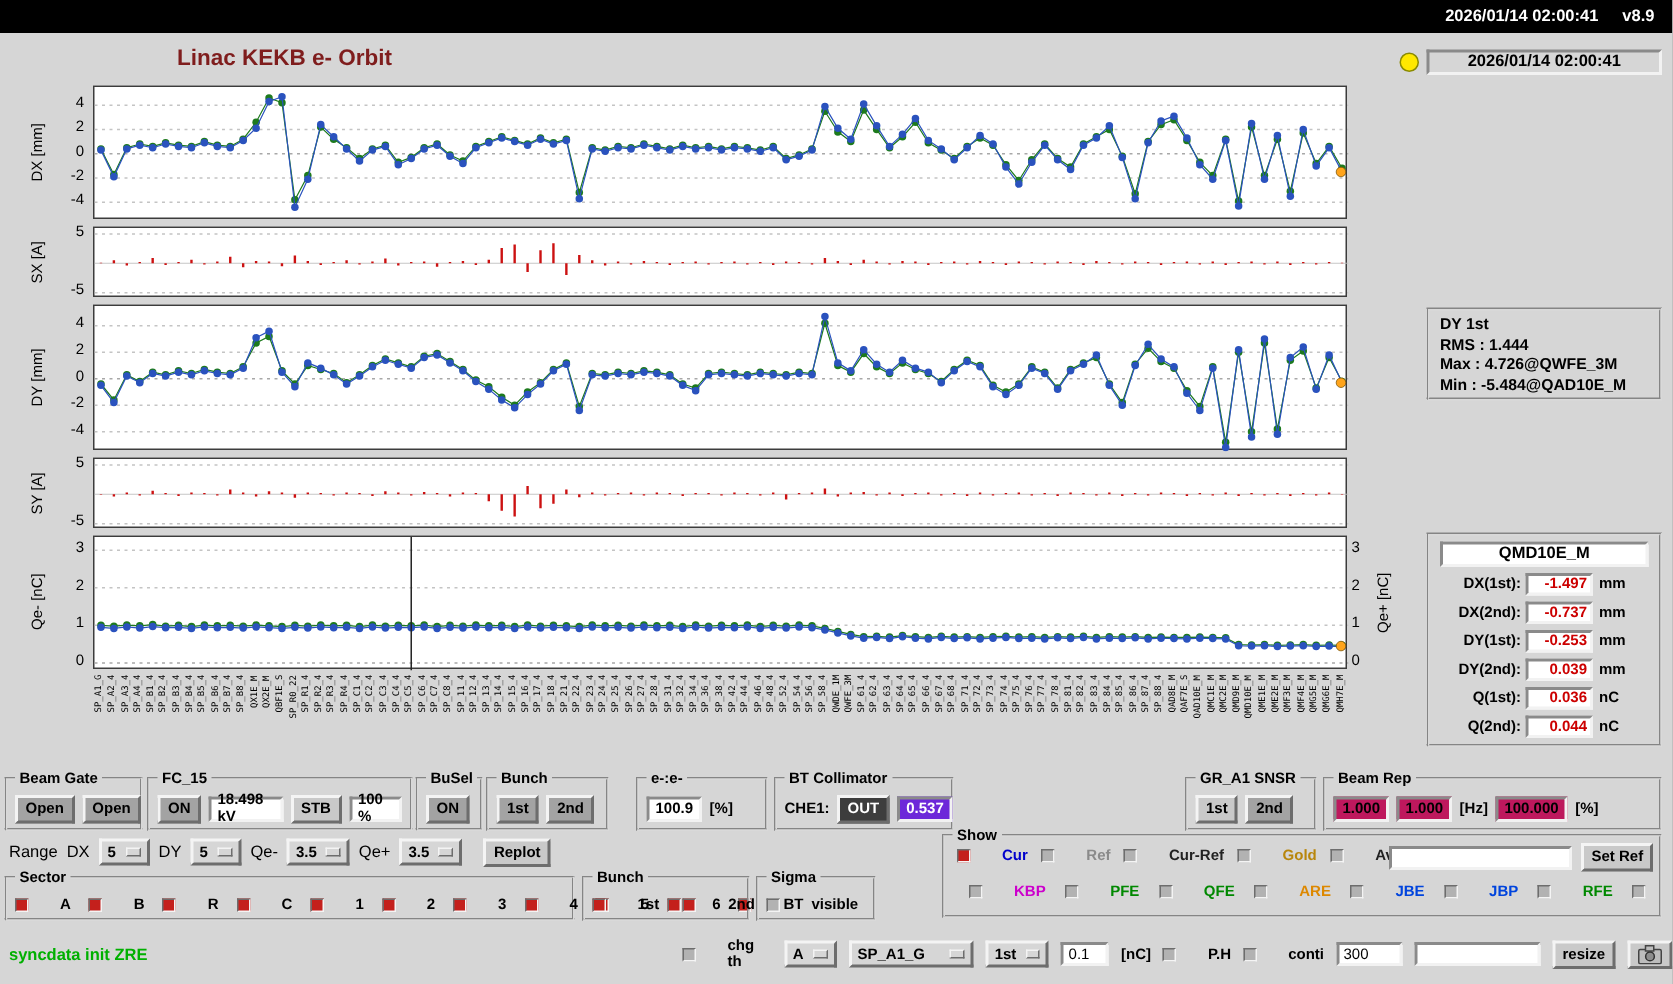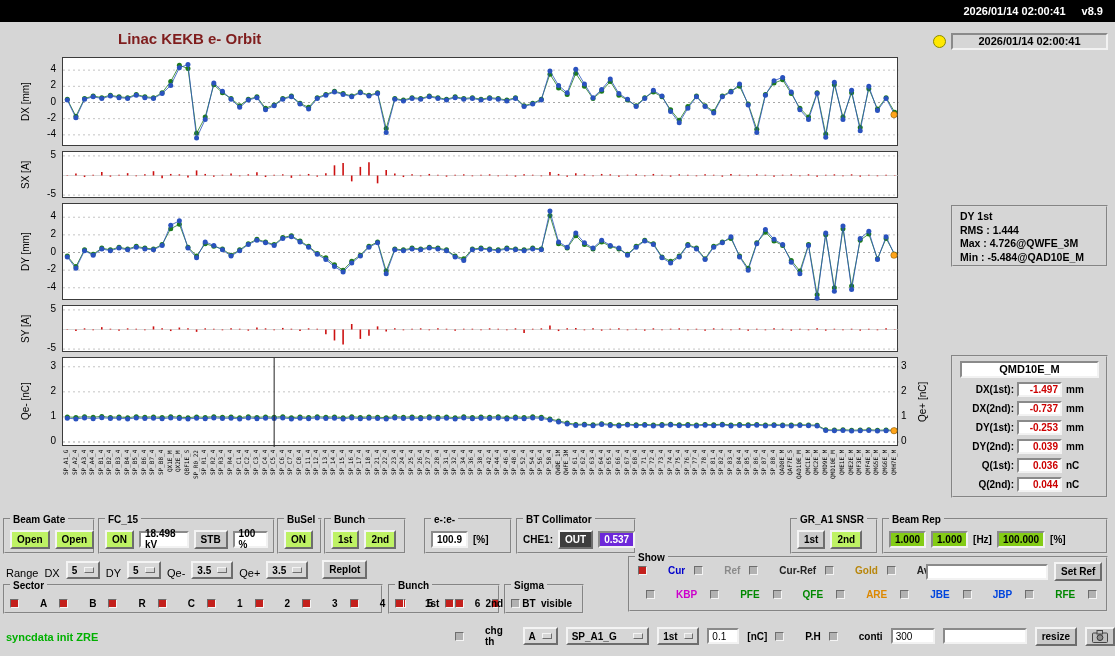--- a/index.html
+++ b/index.html
@@ -17,34 +17,34 @@
 .statbox{position:absolute;left:951px;width:157px;height:62px;border:2px groove #d9d9d9;padding:3px 0 0 7px;font:bold 10.5px/13.5px "Liberation Sans",sans-serif}
 .monbox{position:absolute;left:951px;top:355px;width:157px;height:143px;border:2px groove #d9d9d9}
 .monhead{margin:4px 7px 3px;height:17px;background:#fff;border:2px solid;border-color:#8a8a8a #f2f2f2 #f2f2f2 #8a8a8a;text-align:center;font:bold 11px/13px "Liberation Sans",sans-serif}
 .mrow{display:flex;align-items:center;margin:4px 5px 0}
 .mlab{width:56px;text-align:right;font:bold 10px "Liberation Sans",sans-serif}
 .mval{width:45px;height:15px;margin-left:3px;background:#fff;border:2px solid;border-color:#8a8a8a #f2f2f2 #f2f2f2 #8a8a8a;color:#cc0000;font:bold 10px/11px "Liberation Sans",sans-serif;text-align:right;padding-right:2px}
 .munit{margin-left:4px;font:bold 10px "Liberation Sans",sans-serif}
 .grp{position:absolute;border:2px groove #d9d9d9;display:flex;align-items:center;gap:5px;padding:6px 5px 0}
 .grp .glabel{position:absolute;top:-7px;left:5px;background:#d6d6d6;padding:0 3px;font:bold 10px/13px "Liberation Sans",sans-serif}
 .btn{display:inline-flex;align-items:center;justify-content:center;height:19px;padding:0 5px;background:#c9c9c9;border:2px solid;border-color:#f4f4f4 #6d6d6d #6d6d6d #f4f4f4;font:bold 10px "Liberation Sans",sans-serif;color:#000;cursor:default}
-.btn.green{background:#bef264}
+.btn.green{background:#a3a3a3}
 .btn.dark{background:#3d3d3d;color:#fff}
 .disp{display:inline-flex;align-items:center;justify-content:center;height:17px;padding:0 4px;background:#fff;border:2px solid;border-color:#8a8a8a #f2f2f2 #f2f2f2 #8a8a8a;font:bold 10px "Liberation Sans",sans-serif}
-.disp.pink{background:#84cc16}
+.disp.pink{background:#be185d}
 .disp.alarm{background:#6d28d9;color:#fff}
 .txt{font:bold 10px "Liberation Sans",sans-serif}
 .txt11{font:11px "Liberation Sans",sans-serif}
 .dd{display:inline-flex;align-items:center;justify-content:space-between;height:18px;min-width:34px;padding:0 4px;background:#d6d6d6;border:2px solid;border-color:#f4f4f4 #6d6d6d #6d6d6d #f4f4f4;font:bold 10px "Liberation Sans",sans-serif}
 .ddind{width:10px;height:6px;margin-left:6px;background:#d6d6d6;border:1px solid;border-color:#f4f4f4 #6d6d6d #6d6d6d #f4f4f4}
 .field{height:16px;background:#fff;border:2px solid;border-color:#8a8a8a #f2f2f2 #f2f2f2 #8a8a8a;font:10px "Liberation Sans",sans-serif;padding:0 3px}
 .cb{display:inline-flex;align-items:center;gap:21px;font:bold 10px "Liberation Sans",sans-serif}
 .ind{width:9px;height:9px;background:#b2b2b2;border:1px solid;border-color:#6d6d6d #f4f4f4 #f4f4f4 #6d6d6d;flex:none}
 .ind.on{background:#c4201c}
-.rangerow{position:absolute;left:6px;top:557px;height:22px;display:flex;align-items:flex-end;gap:6px}
+.rangerow{position:absolute;left:6px;top:557px;height:22px;display:flex;align-items:center;gap:6px}
 .grp.showgrp{left:628px;top:556px;width:480px;height:56px;display:block;padding:0}
 .showrow{position:absolute;display:flex;align-items:center;gap:9px}
 .r1{left:8px;top:7px}
 .r2{left:16px;top:31px;gap:13px}
 .refinput{position:absolute;left:296px;top:6px;width:122px}
 .setref{position:absolute;left:424px;top:4px}
 .grp-sm{height:30px;padding:8px 5px 0}
 .cgrow{display:flex;align-items:center}
 .gap12{gap:12px}
 .gap16{gap:16px}

